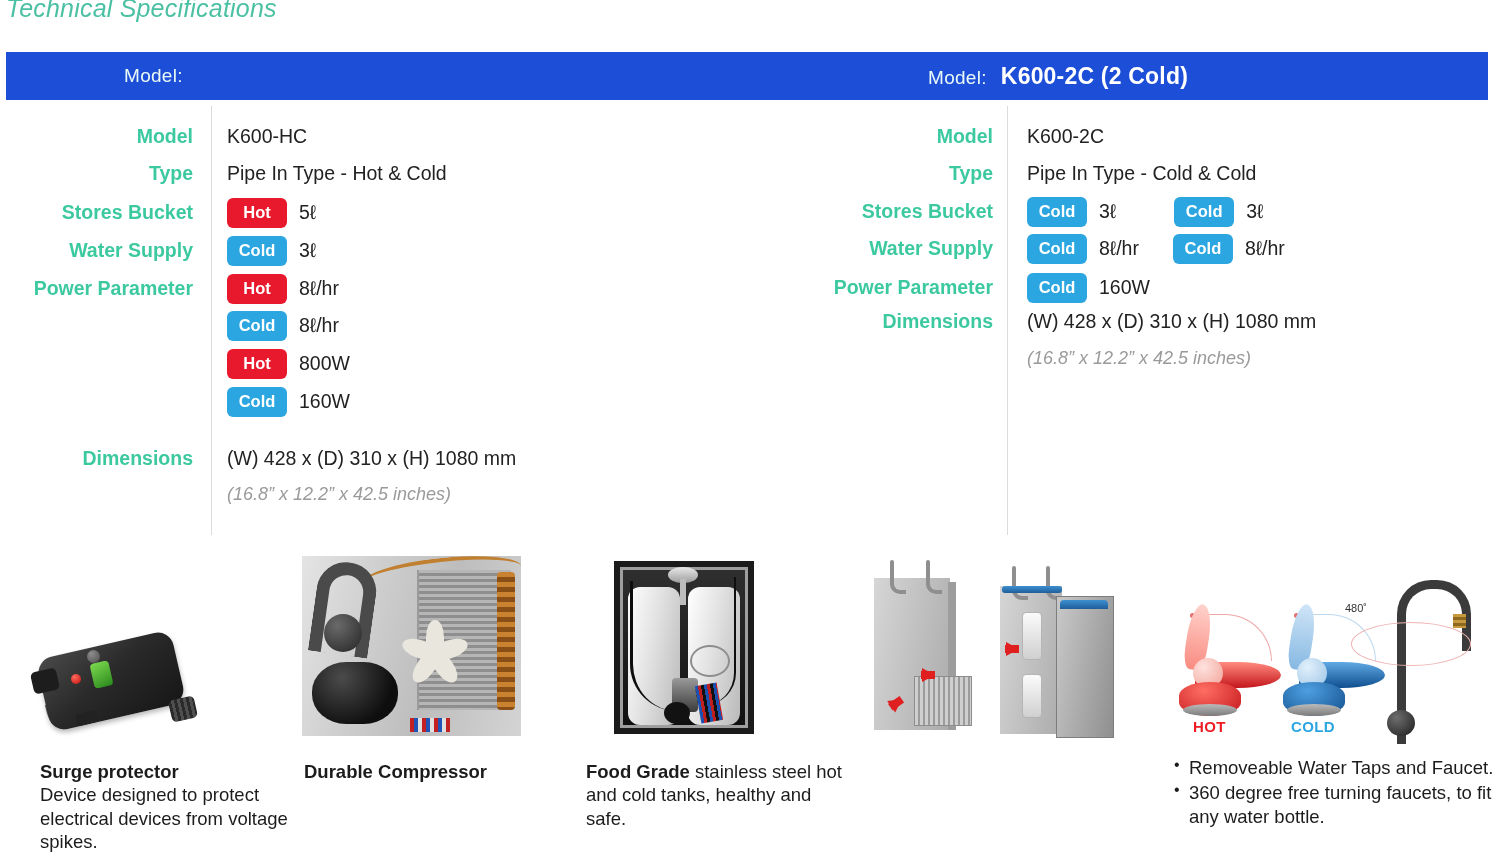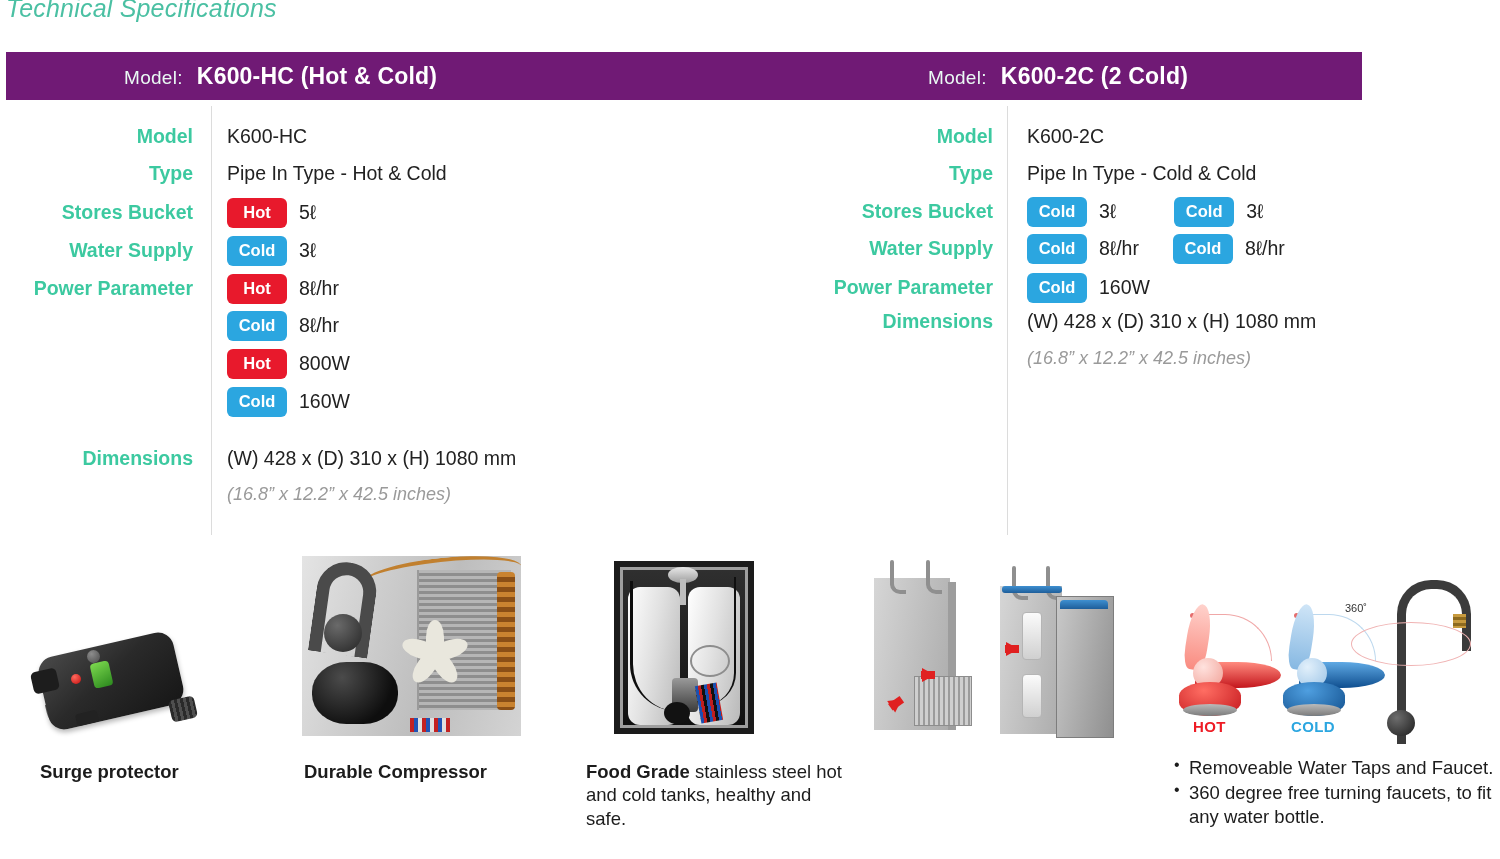--- a/index.html
+++ b/index.html
@@ -16,22 +16,22 @@
   
   .page-title{
     position:absolute;left:6px;top:-6px;
     font-size:25px;font-style:italic;font-weight:400;
     color:#4bc0a3;letter-spacing:.2px;
     white-space:nowrap;
   }
 
   
   .header-band{
-    position:absolute;left:6px;top:52px;width:1356px;height:48px;
-    background:#701a75;
+    position:absolute;left:6px;top:52px;width:1482px;height:48px;
+    background:#1d4ed8;
   }
   .hdr-cell{position:absolute;top:0;height:48px;display:flex;align-items:center;}
   .hdr-left{left:0;width:1001px;justify-content:flex-start;}
   .hdr-right{left:1001px;width:481px;justify-content:flex-start;}
   .hdr-inner{display:flex;align-items:baseline;gap:14px;}
   .hdr-left .hdr-inner{margin-left:118px;}
   .hdr-right .hdr-inner{margin-left:-79px;}
   .hdr-model-label{
     font-size:19px;color:#eafaf4;font-weight:400;letter-spacing:.3px;
   }
@@ -295,21 +295,20 @@
 <body>
 
 <div class="page">
 
   <div class="page-title">Technical Specifications</div>
 
   <div class="header-band">
     <div class="hdr-cell hdr-left">
       <div class="hdr-inner">
         <span class="hdr-model-label">Model:</span>
-        <span class="hdr-model-value">K600-HC  (Hot &amp; Cold)</span>
       </div>
     </div>
     <div class="hdr-cell hdr-right">
       <div class="hdr-inner">
         <span class="hdr-model-label">Model:</span>
         <span class="hdr-model-value">K600-2C (2 Cold)</span>
       </div>
     </div>
   </div>
 
@@ -452,20 +451,21 @@
         <div class="surge-body"></div>
         <div class="surge-nozl l"></div>
         <div class="surge-nozl r"></div>
         <div class="surge-grn"></div>
         <div class="surge-red"></div>
         <div class="surge-gry"></div>
         <div class="surge-tab"></div>
       </div>
       <div class="feat-cap" style="left:20px;top:212px;width:258px;">
         <b>Surge protector</b><br>
+        <span>Device designed to protect electrical devices from voltage spikes.</span>
       </div>
     </div>
 
     <div class="feat" style="left:290px;top:0;width:290px;height:311px;">
       <div class="ph comp feat-media" style="left:12px;top:8px;width:219px;height:180px;">
         <div class="comp-wall"></div>
         <div class="comp-coil"></div>
         <div class="comp-copper"></div>
         <div class="comp-cu"></div>
         <div class="comp-tube"></div>
@@ -549,21 +549,21 @@
           <div class="tap-ring" style="left:12px;top:126px;"></div>
           <div class="tap-label cold" style="left:16px;top:140px;">COLD</div>
         </div>
 
         <div class="tap" style="left:222px;top:0;width:98px;height:170px;">
           <div class="gooseneck" style="left:12px;top:2px;"></div>
           <div class="goose-stem" style="left:12px;top:58px;"></div>
           <div class="goose-tip" style="left:68px;top:36px;"></div>
           <div class="goose-ball" style="left:2px;top:132px;"></div>
           <div class="spin-ellipse" style="left:-34px;top:44px;"></div>
-          <div class="spin-lbl" style="left:-40px;top:24px;">360˚</div>
+          <div class="spin-lbl" style="left:-40px;top:24px;">480˚</div>
         </div>
       </div>
 
       <ul class="bullets" style="position:absolute;left:17px;top:208px;width:330px;">
         <li>Removeable Water Taps and Faucet.</li>
         <li>360 degree free turning faucets, to fit any water bottle.</li>
       </ul>
     </div>
 
   </div>

